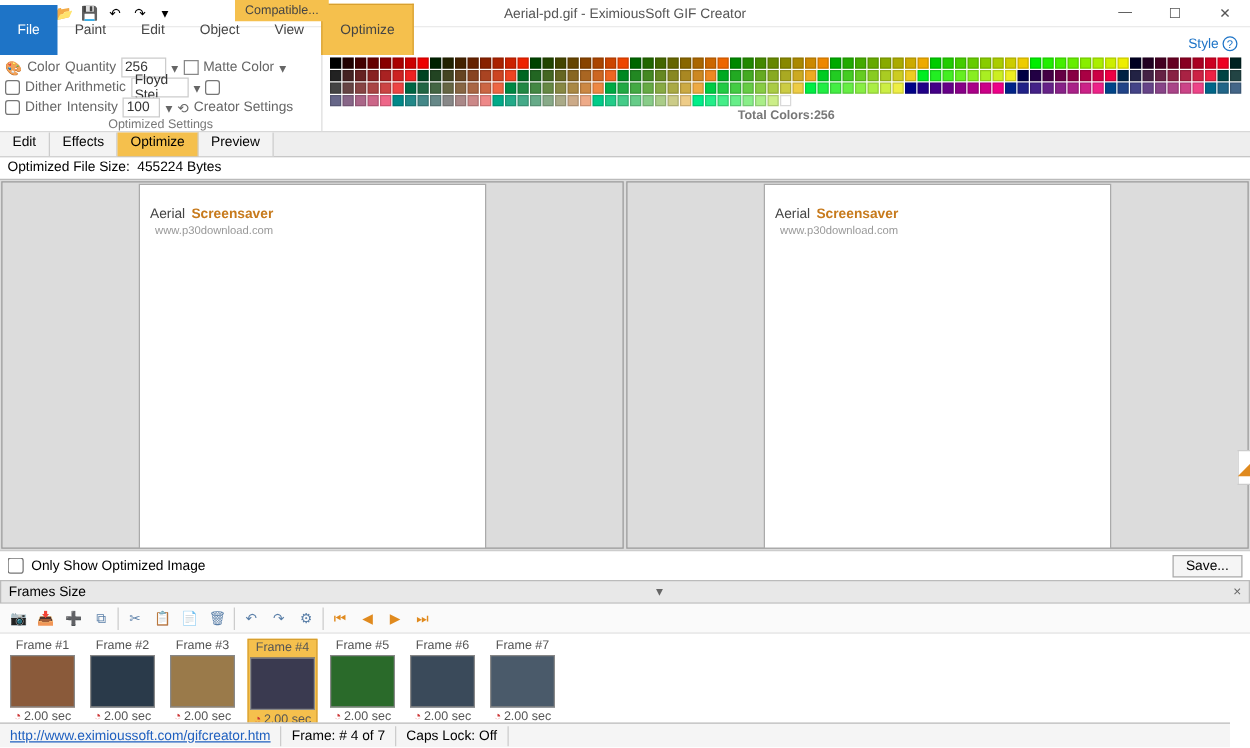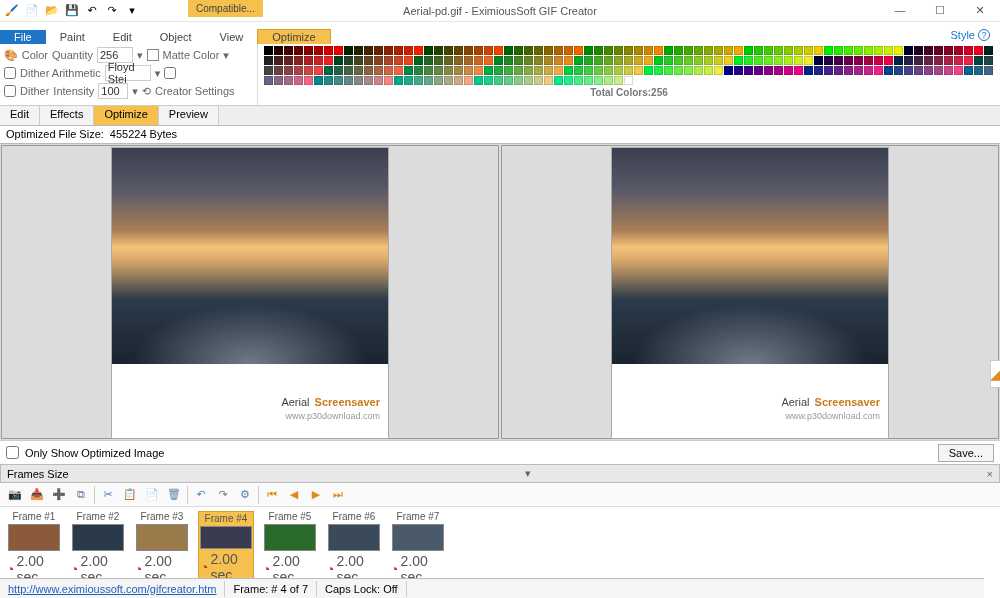--- a/index.html
+++ b/index.html
@@ -4,21 +4,21 @@
 <style>
 * { margin:0; padding:0; box-sizing:border-box; font-family:"Segoe UI",Tahoma,sans-serif; font-size:11px; }
 body { background:#fff; width:1000px; height:598px; overflow:hidden; position:relative; }
 .titlebar { height:22px; display:flex; align-items:center; background:#fff; border-bottom:1px solid #e5e5e5; }
 .titlebar .title { position:absolute; left:50%; transform:translateX(-50%); color:#555; }
 .winbtns { margin-left:auto; display:flex; }
 .winbtns div { width:40px; text-align:center; color:#555; cursor:default; }
 .qat { display:flex; align-items:center; gap:4px; padding:0 4px; }
 .qat span { width:16px; height:16px; display:inline-flex; align-items:center; justify-content:center; }
 .ribbon-tabs { display:flex; height:22px; align-items:flex-end; background:#fff; }
-.rtab { padding:1px 14px; color:#444; cursor:default; }
+.rtab { padding:14px 14px; color:#444; cursor:default; }
 .rtab.file { background:#1e74c7; color:#fff; }
 .rtab.ctx { background:#f5c04d; border:1px solid #d8a030; border-bottom:none; }
 .rtab.ctx-head { position:absolute; left:188px; top:0; background:#f5c04d; padding:3px 8px; font-size:10px; }
 .style-link { margin-left:auto; padding:3px 10px; color:#1e74c7; display:flex; align-items:center; gap:3px; }
 .ribbon-body { height:62px; background:#fff; border-bottom:1px solid #ccc; display:flex; }
 .opt-group { width:258px; border-right:1px solid #ddd; padding:2px 4px; display:flex; flex-direction:column; }
 .opt-row { display:flex; align-items:center; gap:4px; height:18px; color:#666; }
 .opt-row input[type=checkbox]{ width:12px; height:12px; }
 .opt-row .fld { border:1px solid #ccc; padding:0 2px; background:#fff; color:#333; height:16px; display:inline-flex; align-items:center; }
 .opt-caption { text-align:center; font-size:10px; color:#777; margin-top:auto; }
@@ -26,42 +26,42 @@
 .palette { display:flex; flex-wrap:wrap; gap:1px; }
 .sw { width:9px; height:9px; border:1px solid rgba(0,0,0,.15); }
 .palette-caption { text-align:center; font-size:10px; color:#777; margin-top:2px; }
 .subtabs { display:flex; background:#eee; border-bottom:1px solid #bbb; height:20px; }
 .stab { padding:2px 10px; border-right:1px solid #ccc; background:#f3f3f3; cursor:default; }
 .stab.active { background:#f5c04d; }
 .filesize-row { display:flex; background:#fff; border-bottom:1px solid #bbb; height:18px; }
 .filesize-row > div { width:50%; padding:2px 6px; display:flex; gap:6px; }
 .preview-area { display:flex; height:296px; background:#dcdcdc; }
 .pane { width:50%; border:1px solid #999; margin:1px; background:#dcdcdc; display:flex; justify-content:center; }
-.imgcard { width:276px; background:#fff; margin-top:2px; box-shadow:0 0 0 1px #aaa; display:flex; flex-direction:column;gap:16px; }
+.imgcard { width:276px; background:#fff; margin-top:2px; box-shadow:0 0 0 1px #aaa; display:flex; flex-direction:row; }
 .sunset { height:216px; background:linear-gradient(to bottom,#3a3f4f 0%,#5a5a68 20%,#a87d55 38%,#f3c278 46%,#d9a868 52%,#2c3a4a 70%,#1a2430 100%); position:relative; }
 .sunset::after { content:""; position:absolute; left:0; right:0; bottom:0; height:70px; background:radial-gradient(ellipse at 50% 100%,rgba(200,210,220,.5),transparent 60%); }
 .caption { padding:10px 8px 6px; text-align:right; }
 .caption .t1 { font-size:18px; color:#444; }
 .caption .t1 b { color:#c77a1c; font-weight:600; }
 .caption .t2 { font-size:9px; color:#999; }
 .controls-row { display:flex; align-items:center; height:24px; padding:2px 6px; gap:6px; border-top:1px solid #ccc; }
 .controls-row .spacer { flex:1; }
 .btn { border:1px solid #aaa; background:#f5f5f5; padding:2px 10px; cursor:default; }
 .frames-header { background:#e8e8e8; border:1px solid #bbb; padding:2px 6px; display:flex; align-items:center; }
 .frames-header .x { margin-left:auto; color:#666; }
 .frames-toolbar { background:#fafafa; border-bottom:1px solid #ddd; padding:2px 6px; display:flex; gap:4px; align-items:center; height:24px; }
 .tb { width:18px; height:18px; display:inline-flex; align-items:center; justify-content:center; color:#5a7fa8; }
 .tb.orange { color:#e08a1e; }
 .tb.sep { border-left:1px solid #ccc; width:1px; }
 .frames-strip { display:flex; gap:8px; padding:4px 6px 2px; background:#fff; height:80px; }
 .frame { width:56px; display:flex; flex-direction:column; align-items:center; }
 .frame .lbl { font-size:10px; color:#555; margin-bottom:2px; }
 .frame .thumb { width:52px; height:42px; border:1px solid #888; background:#7a6; }
 .frame.sel { background:#f5c04d; border:1px solid #d8a030; padding:1px; }
-.frame .dur { font-size:14px; color:#555; display:flex; align-items:center; gap:2px; margin-top:2px; }
+.frame .dur { font-size:10px; color:#555; display:flex; align-items:center; gap:2px; margin-top:2px; }
 .frame .dur::before { content:"◔"; color:#c33; }
 .statusbar { position:absolute; bottom:0; left:0; right:16px; height:20px; border-top:1px solid #bbb; background:#f5f5f5; display:flex; align-items:center; }
 .statusbar > div { padding:2px 8px; border-right:1px solid #ccc; }
 .statusbar a { color:#1e5fbf; text-decoration:underline; }
 .sidek { position:absolute; right:0; top:360px; width:10px; height:28px; background:#fff; border:1px solid #ccc; border-right:none; display:flex; align-items:center; justify-content:center; color:#e08a1e; font-size:14px; }
 </style>
 </head>
 <body>
 
 <div class="rtab ctx-head">Compatible...</div>
@@ -118,20 +118,21 @@
     </div>
     <div class="opt-row">
       <input type="checkbox" style="">
       <span>Dither</span>
       <span>Intensity</span>
       <span class="fld" style="width:30px">100</span>
         <span>▾</span>
       <span>⟲</span>
       <span>Creator Settings</span>
     </div>
+    <div class="opt-caption">Optimized Settings</div>
   </div>
   <div class="palette-wrap">
     <div class="palette" id="palette">
         <div class="sw" style="background: rgb(0, 0, 0);"></div>
         <div class="sw" style="background: rgb(34, 0, 0);"></div>
         <div class="sw" style="background: rgb(68, 0, 0);"></div>
         <div class="sw" style="background: rgb(102, 0, 0);"></div>
         <div class="sw" style="background: rgb(136, 0, 0);"></div>
         <div class="sw" style="background: rgb(170, 0, 0);"></div>
         <div class="sw" style="background: rgb(204, 0, 0);"></div>

